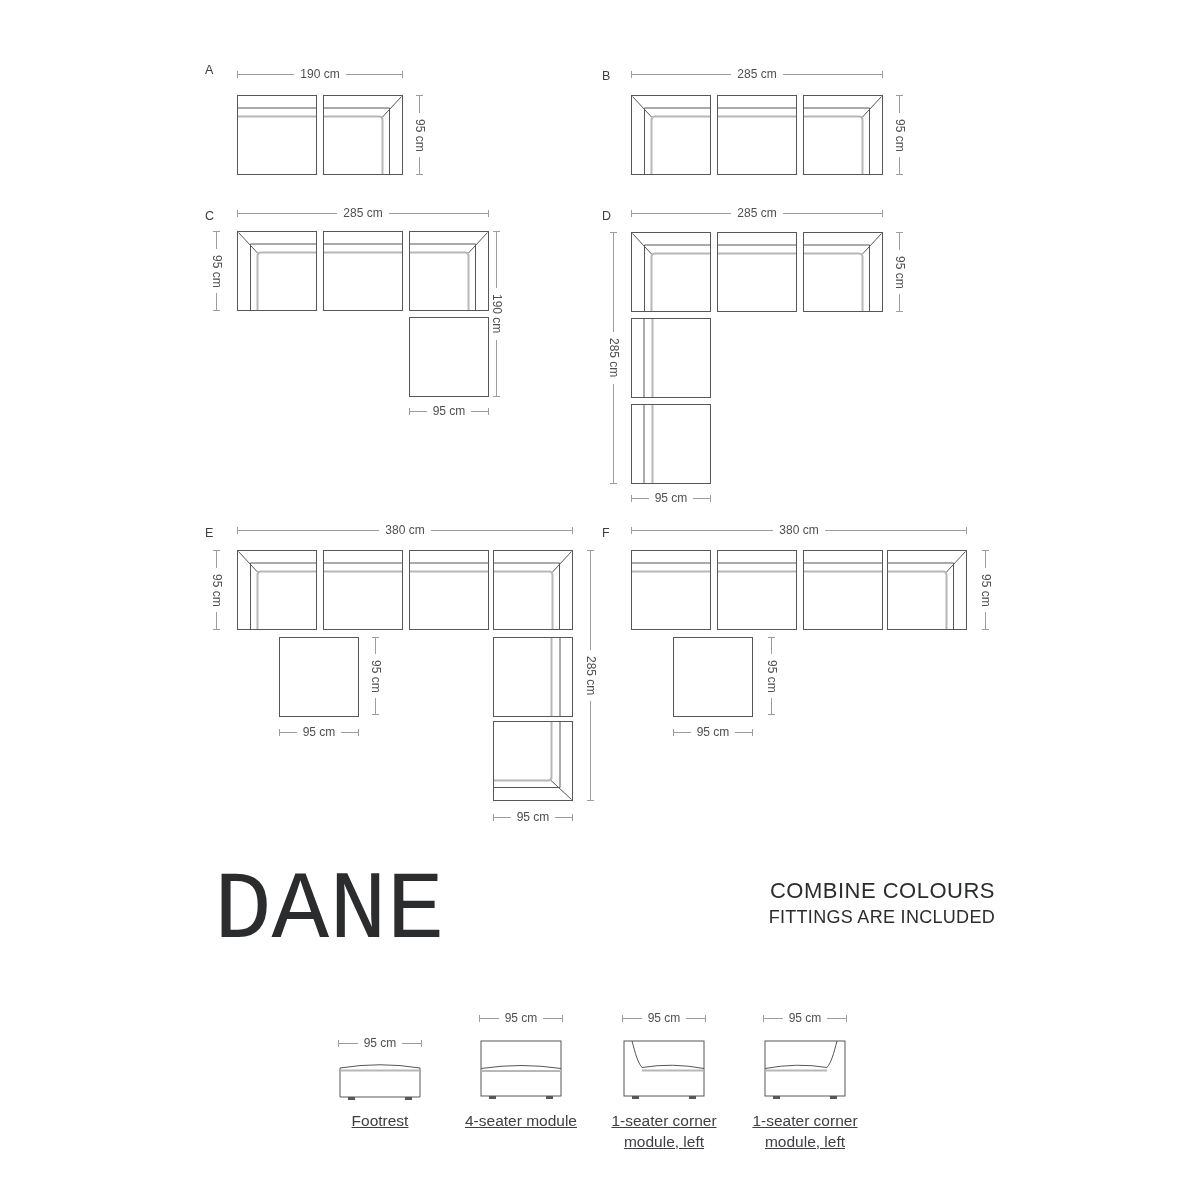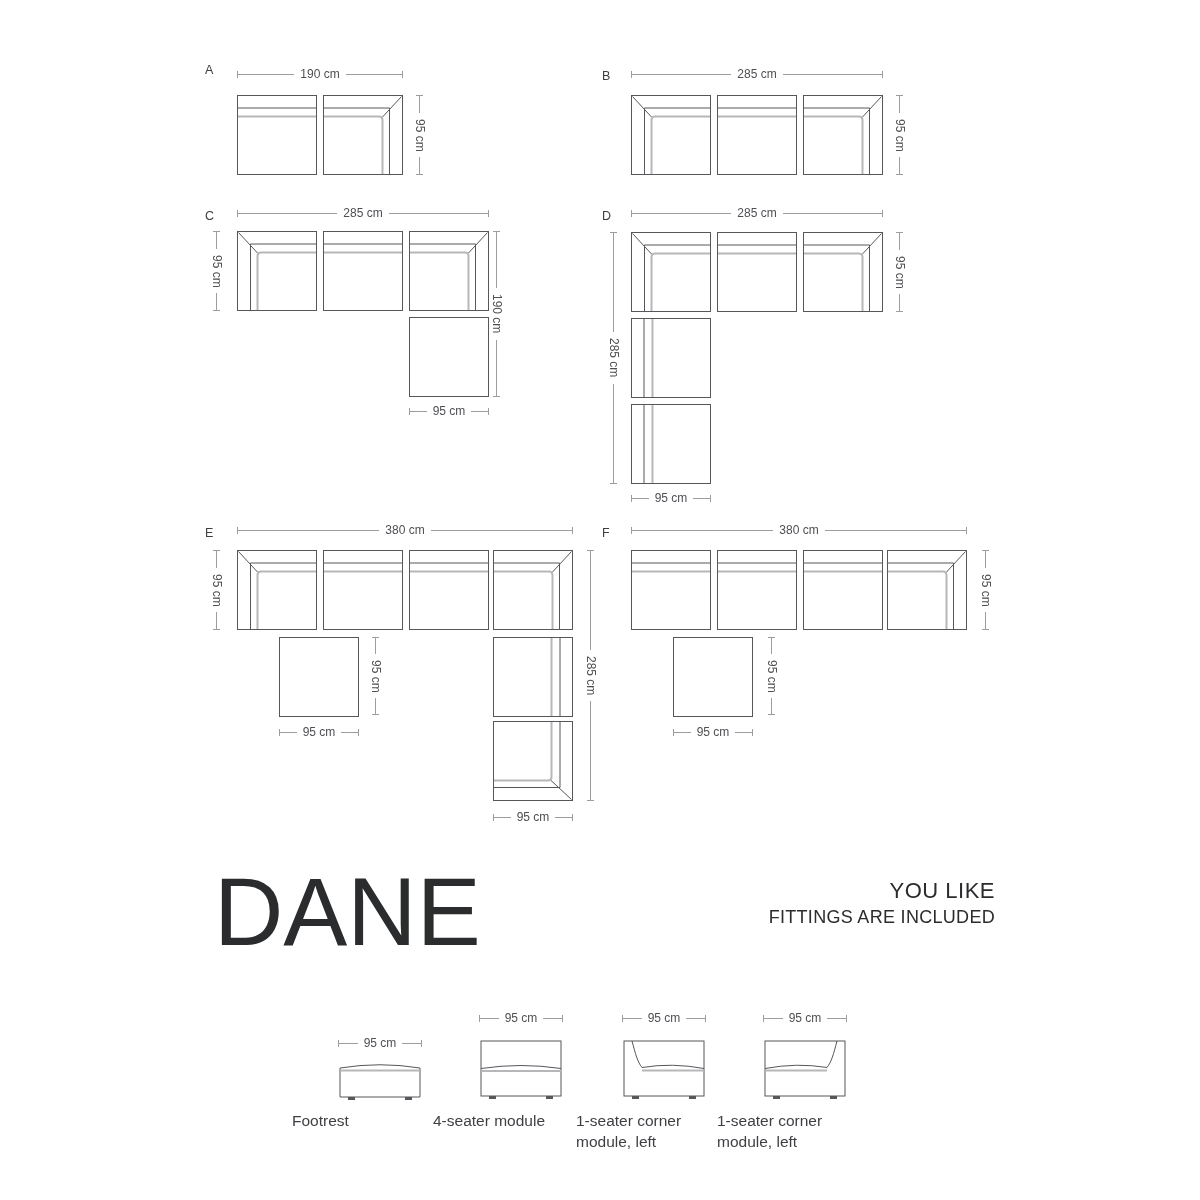--- a/index.html
+++ b/index.html
@@ -31,31 +31,32 @@
   .hline{flex:1 1 auto;height:1px;background:var(--dim-line);}
   .vline{flex:1 1 auto;width:1px;background:var(--dim-line);}
   .dimtext{font-size:12px;line-height:11px;color:var(--dim-text);white-space:nowrap;flex:0 0 auto;}
   .hdim .dimtext{padding:0 6px;}
   .vdim .dimtext{writing-mode:vertical-rl;padding:6px 0;}
   
   #brand-title{
     position:absolute;left:214px;top:864px;
     font-size:96px;line-height:96px;font-weight:400;letter-spacing:0px;
     color:var(--title-text);
+    font-family:Liberation Mono, monospace;
   }
   #message{
     position:absolute;right:205px;top:877px;text-align:right;
     color:var(--title-text);
   }
   #message .msg-line{font-size:22px;line-height:27px;font-weight:400;letter-spacing:0.5px;}
   #message .msg-note{font-size:18px;line-height:16px;margin-top:5px;letter-spacing:0.3px;}
   .legend-box{position:absolute;}
   .legend-label{
-    position:absolute;width:176px;text-align:left;
-    font-size:15.5px;line-height:21px;color:var(--label-text);
+    position:absolute;width:176px;text-align:center;
+    font-size:15.5px;line-height:21px;color:var(--label-text);text-decoration:underline;
   }
 </style>
 </head>
 <body>
 
 <div id="canvas">
   <div id="configs-layer">
       <div class="cfg-label" style="left: 205px; top: 64px;">A</div>
       <div class="module" style="left: 237px; top: 95px;">
         <svg width="80" height="80" viewBox="0 0 80 80">
@@ -450,21 +451,21 @@
         <span class="hline"></span>
         <span class="dimtext">95 cm</span>
         <span class="hline"></span>
         <span class="tick-v"></span>
       </div>
     </div>
 
   <div id="brand-title">DANE</div>
 
   <div id="message">
-    <div class="msg-line">YOU LIKE</div>
+    <div class="msg-line">COMBINE COLOURS</div>
     <div class="msg-note">FITTINGS ARE INCLUDED</div>
   </div>
 
   <div id="legend-layer">
       <div class="hdim" style="left: 338px; top: 1039.5px; width: 84px;">
         <span class="tick-v"></span>
         <span class="hline"></span>
         <span class="dimtext">95 cm</span>
         <span class="hline"></span>
         <span class="tick-v"></span>

